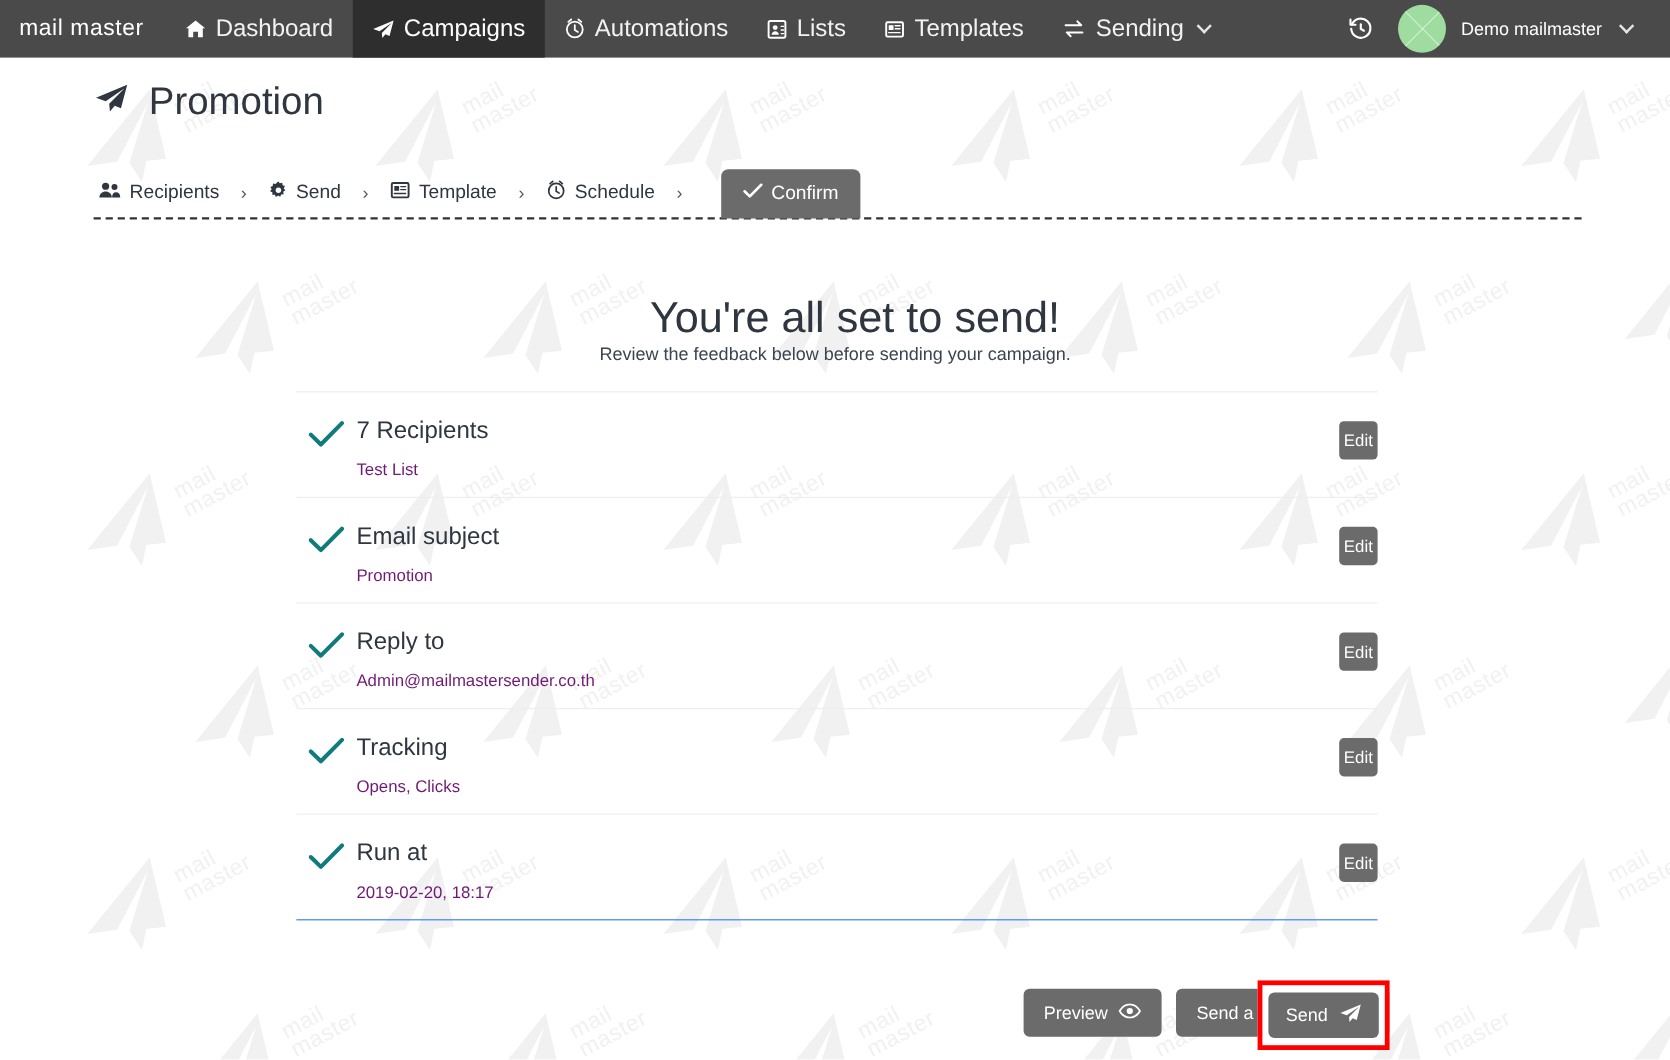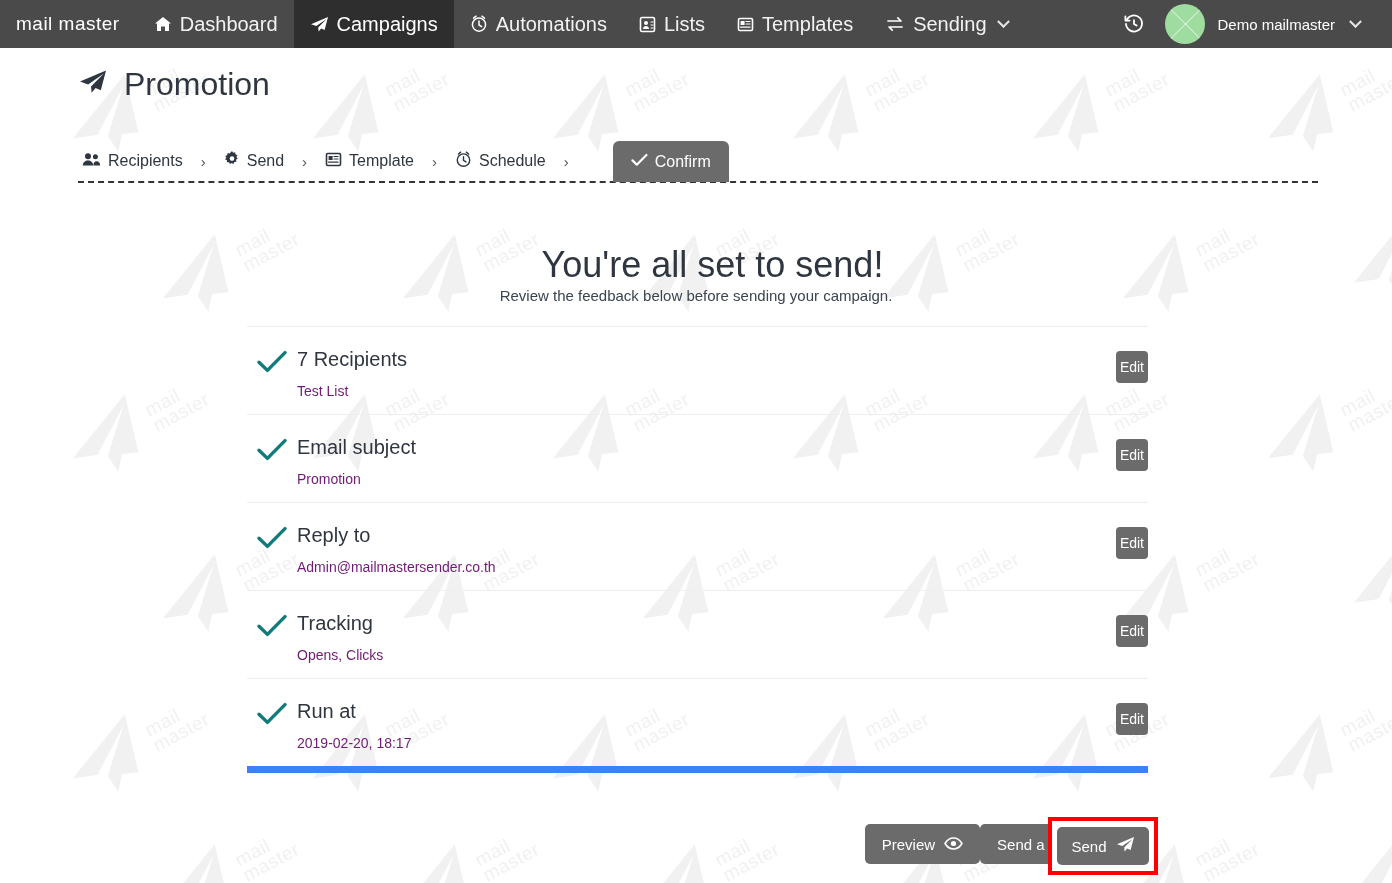--- a/index.html
+++ b/index.html
@@ -92,21 +92,21 @@
   }
   .step {
     display: flex; align-items: center; gap: 7px;
     font-size: 16px; color: #2f3640;
     height: 42px; padding: 0 4px; cursor: pointer; white-space: nowrap;
   }
   .step.active {
     background: #6b6b6b; color: #ffffff;
     border-radius: 6px 6px 0 0;
     padding: 0 18px; height: 41px;
-    margin-left: 30px;
+    margin-left: 18px;
   }
   .step-sep {
     font-size: 15px; color: #555; padding: 0 14px;
     display: flex; align-items: center; height: 42px;
   }
   .dashed {
     position: absolute; left: 78px; top: 133px;
     width: 1240px; height: 0;
     border-top: 2px dashed #333333;
   }
@@ -121,40 +121,40 @@
     text-align: center; font-size: 15px; color: #3b4450;
   }
 
   .list { position: absolute; left: 247px; top: 278px; width: 901px; }
   .row {
     position: relative; min-height: 88px;
     border-top: 1px solid #eeeeee;
     display: flex; align-items: flex-start;
     padding: 19px 0 14px 0;
   }
-  .row:last-child { border-bottom: 7px solid #3b82f6; }
+  .row:last-child { border-bottom: 1px solid #3b82f6; }
   .check {
     width: 50px; flex: 0 0 50px; display: flex;
     justify-content: center; padding-top: 4px;
   }
   .row-body { flex: 1; }
   .row-title { font-size: 20px; color: #2f3640; line-height: 26px; }
   .row-sub { font-size: 14px; color: #701a75; margin-top: 10px; line-height: 18px; }
   .edit-btn {
     position: absolute; right: 0; top: 24px;
     background: #6b6b6b; color: #ffffff;
     border: none; border-radius: 4px;
     font-size: 14px; font-family: inherit;
     padding: 8px 4px; cursor: pointer; line-height: 16px;
   }
 
   
   .actions {
     position: absolute; right: 234px; top: 776px;
-    display: flex; align-items: center; gap: 0;
+    display: flex; align-items: center; gap: 12px;
   }
   .btn {
     background: #6b6b6b; color: #ffffff; border: none;
     border-radius: 5px; font-family: inherit; font-size: 15px;
     padding: 0 17px; height: 40px; cursor: pointer;
     display: flex; align-items: center; gap: 9px; white-space: nowrap;
   }
   .highlight-box {
     position: absolute; left: 1048px; top: 817px;
     width: 110px; height: 58px;

